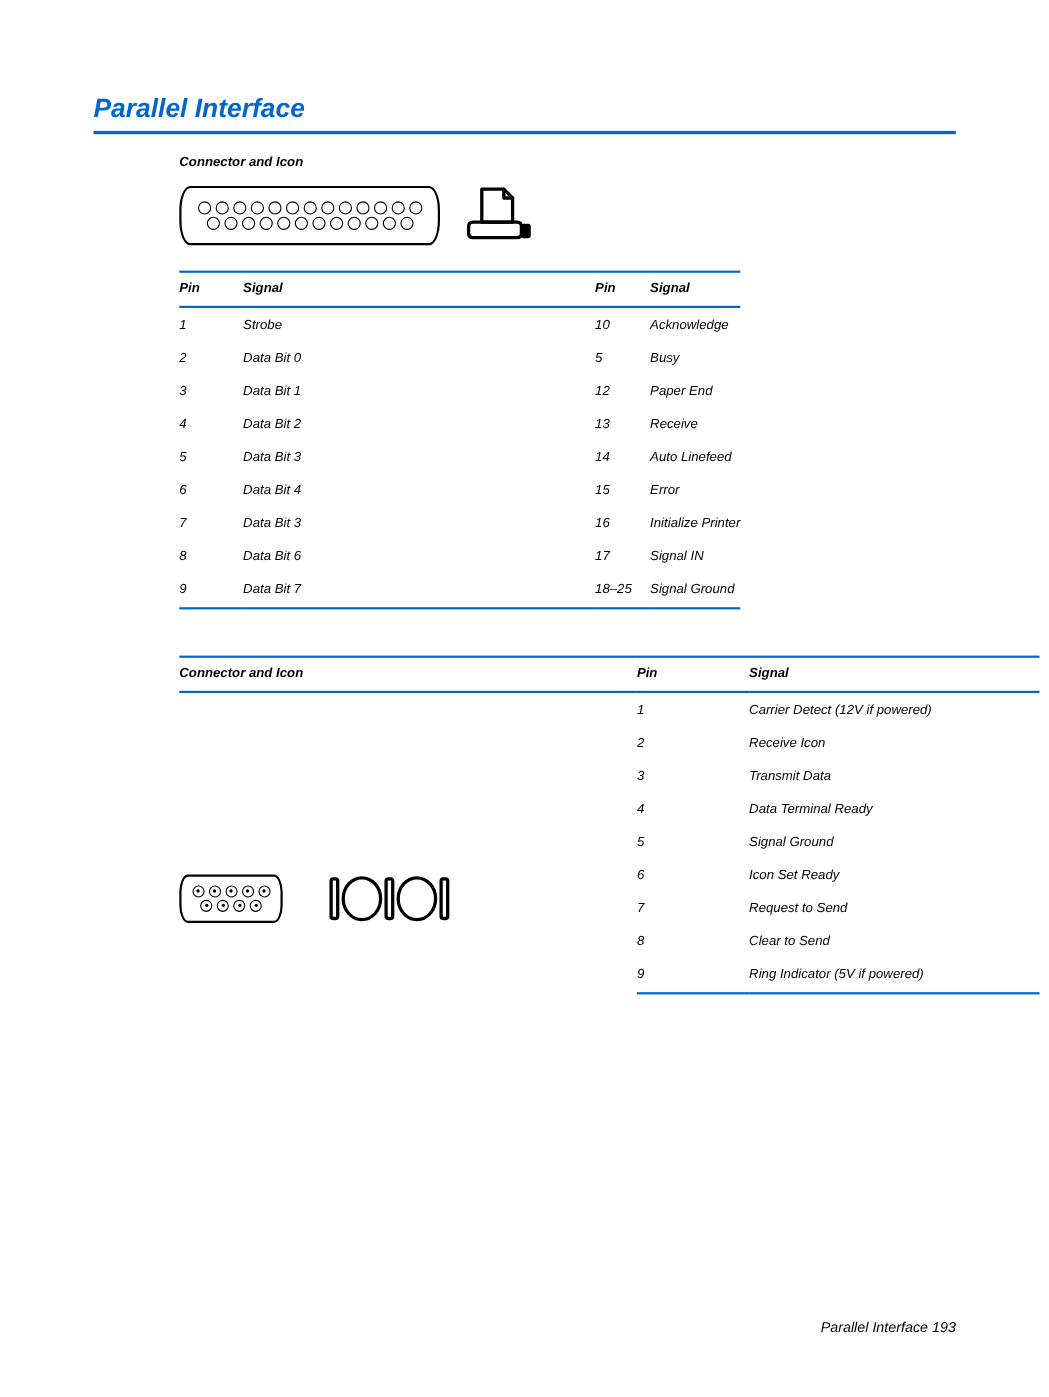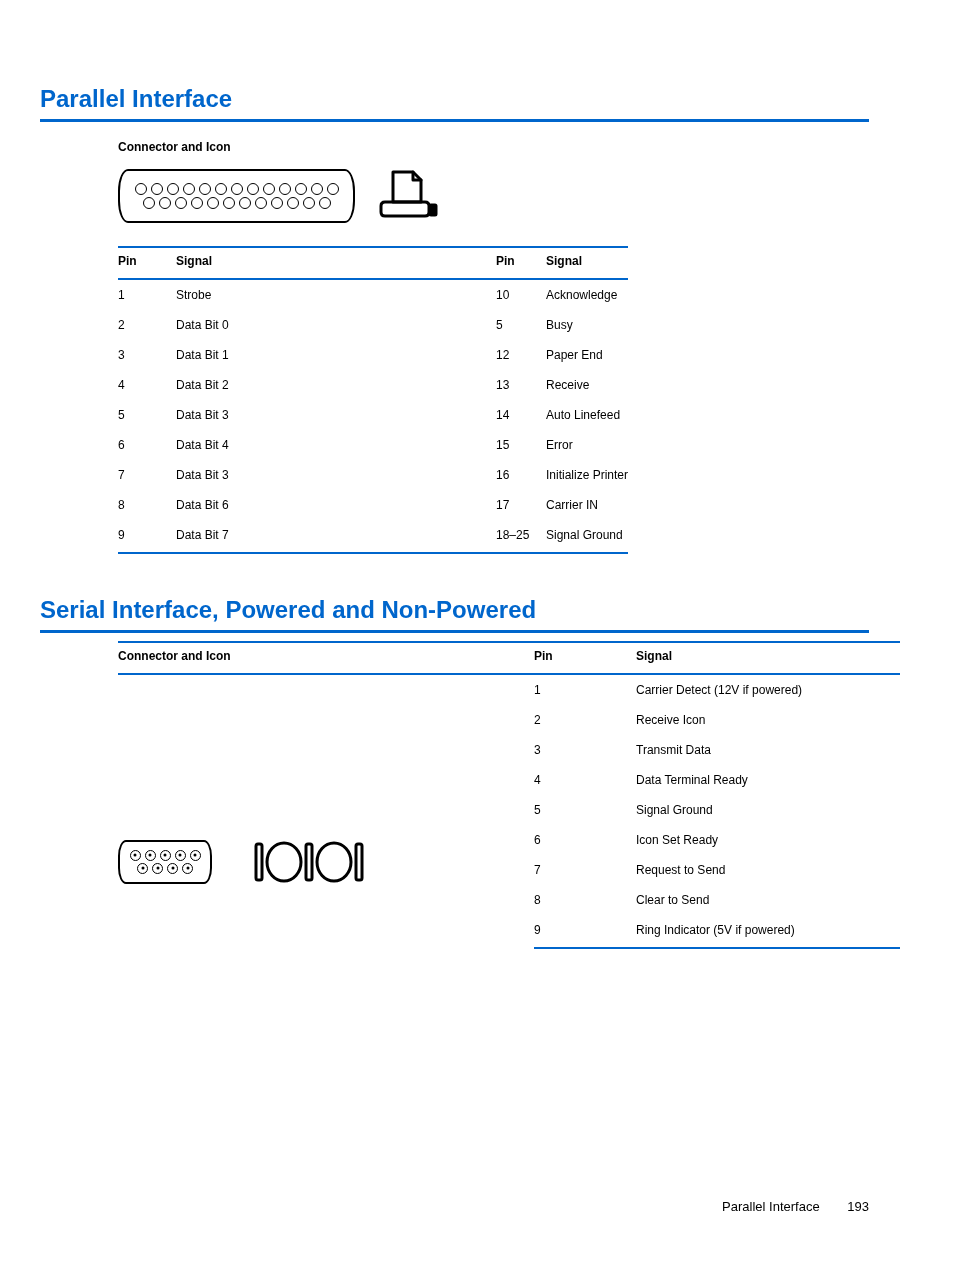--- a/index.html
+++ b/index.html
@@ -5,23 +5,24 @@
   * { box-sizing: border-box; }
   body {
     font-family: Arial, Helvetica, sans-serif;
     margin: 0;
     padding: 0;
     background: #fff;
     color: #000;
     width: 954px;
   }
   .page {
-    padding: 85px 85px 40px 40px;
+    padding: 85px 85px 40px 85px;
     min-height: 1270px;
     position: relative;
+    font-style: italic;
   }
   h2.section-heading {
     color: #0066cc;
     font-size: 24px;
     font-weight: bold;
     margin: 0 0 8px 0;
     border-bottom: 3px solid #0066cc;
     padding-bottom: 6px;
   }
   .caption {
@@ -158,21 +159,21 @@
     gap: 42px;
     height: 100%;
     padding-top: 100px;
   }
   .footer {
     position: absolute;
     bottom: 56px;
     right: 85px;
     font-size: 13px;
   }
-  .footer .pnum { margin-left: 24px; }
+  .footer .pnum { margin-left: 0; }
 </style>
 </head>
 <body>
 
 <div class="page">
 
   <h2 class="section-heading">Parallel Interface</h2>
   <div class="caption">Connector and Icon</div>
 
   <div class="icon-row">
@@ -268,34 +269,33 @@
         <tr>
           <td>7</td>
           <td>Data Bit 3</td>
           <td>16</td>
           <td>Initialize Printer</td>
         </tr>
         <tr>
           <td>8</td>
           <td>Data Bit 6</td>
           <td>17</td>
-          <td>Carrier IN</td>
+          <td>Signal IN</td>
         </tr>
         <tr>
           <td>9</td>
           <td>Data Bit 7</td>
           <td>18–25</td>
           <td>Signal Ground</td>
         </tr>
       </tbody>
   </table>
 
   <div class="section-gap"></div>
 
-  <h2 class="section-heading">Serial Interface, Powered and Non-Powered</h2>
 
   <table class="serial-table">
     <thead>
       <tr>
         <th class="serial-col-icon">Connector and Icon</th>
         <th class="serial-col-pin">Pin</th>
         <th class="serial-col-signal">Signal</th>
       </tr>
     </thead>
     <tbody id="serial-body">

